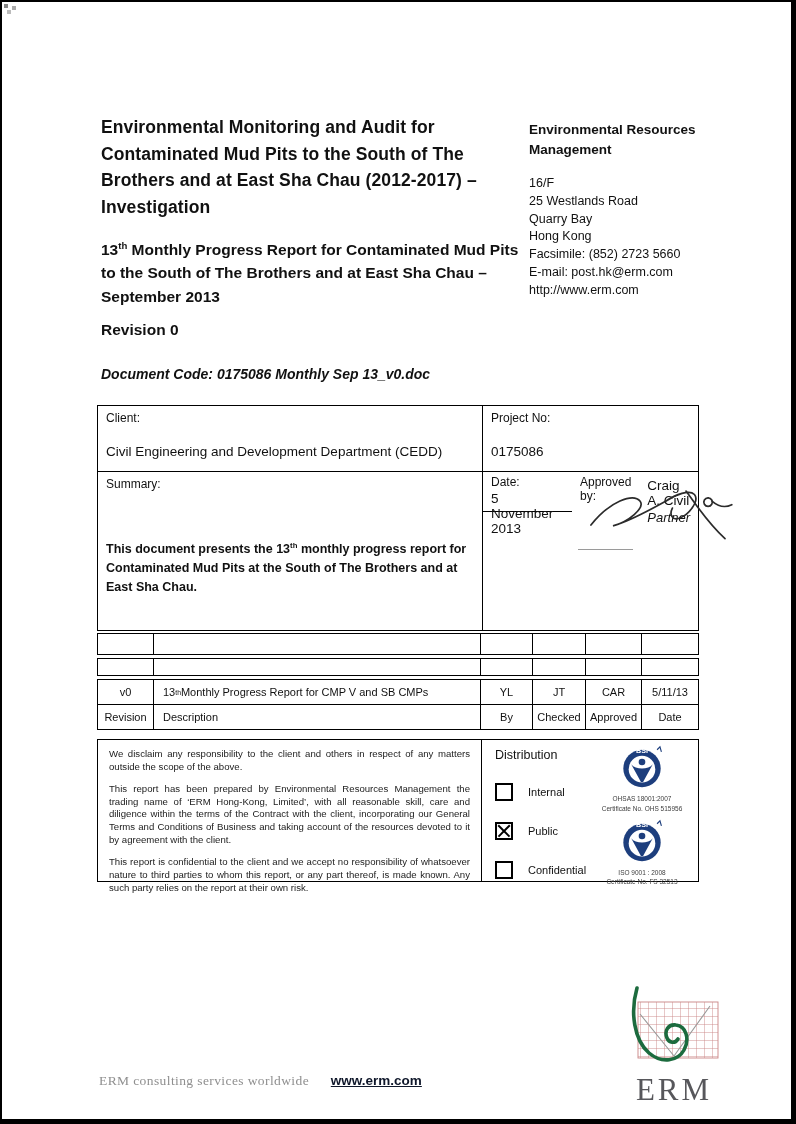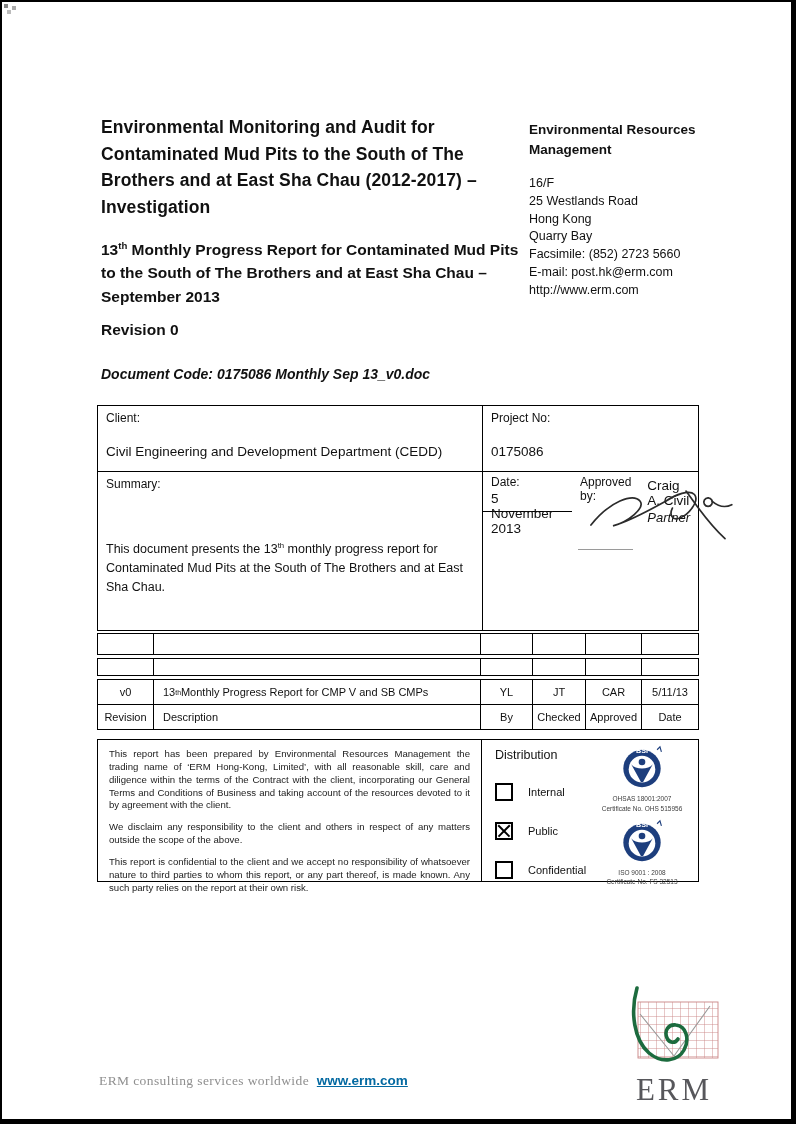--- a/index.html
+++ b/index.html
@@ -25,21 +25,21 @@
   
   .info-table{left:95px;top:403px;width:602px;border:1.5px solid #000;box-sizing:border-box;}
   .it-row1{display:flex;height:65px;}
   .it-row2{display:flex;height:158px;border-top:1.5px solid #000;}
   .cell{box-sizing:border-box;padding:5px 8px;}
   .cell-left{width:385px;border-right:1.5px solid #000;position:relative;}
   .cell-right{flex:1;position:relative;}
   .lbl{font-size:12px;}
   .client-value{position:absolute;left:8px;bottom:12px;font-size:13.5px;}
   .project-value{position:absolute;left:8px;bottom:12px;font-size:13.5px;}
-  .summary-text{position:absolute;left:8px;top:68px;width:368px;font-size:12.5px;line-height:1.5;}
+  .summary-text{position:absolute;left:8px;top:68px;width:368px;font-size:12.5px;line-height:1.5;font-weight:bold;}
   .right-col{display:flex;height:100%;}
   .date-cell{height:40px;border-bottom:1.5px solid #000;box-sizing:border-box;padding:3px 8px;}
   .date-value{font-size:13.5px;margin-top:2px;}
   .approved-cell{height:78px;box-sizing:border-box;padding:3px 8px;position:relative;}
   .sig-line{position:absolute;left:6px;right:6px;bottom:0;border-bottom:1px solid #9a9a9a;}
   .signature{position:absolute;left:12px;top:14px;}
   .name-cell{flex:1;padding:6px 8px;}
   .approver-name{font-size:13.5px;}
   .approver-title{font-size:13px;font-style:italic;margin-top:2px;}
   
@@ -71,43 +71,43 @@
   .checkbox.checked::after{transform:rotate(-45deg);}
   .certs{position:absolute;right:4px;top:4px;width:104px;text-align:center;}
   .cert{margin-bottom:4px;}
   .cert-text{font-size:6.5px;line-height:1.5;color:#3c3c3c;}
   
   .erm-logo{left:612px;top:982px;width:120px;text-align:center;}
   .erm-word{font-family:"Liberation Serif",serif;font-size:31px;color:#57575b;letter-spacing:3px;margin-top:-2px;}
   
   .footer{left:97px;top:1071px;font-size:13.5px;white-space:nowrap;}
   .footer .tagline{font-family:"Liberation Serif",serif;color:#8f8f8f;letter-spacing:0.4px;}
-  .footer .weblink{font-weight:bold;color:#0369a1;text-decoration:underline;margin-left:4px;}
+  .footer .weblink{font-weight:bold;color:#0f172a;text-decoration:underline;margin-left:18px;}
 </style>
 </head>
 <body>
 
 <div class="page">
 
   <div class="abs corner-mark"></div>
 
   <div class="abs doc-title">Environmental Monitoring and Audit for Contaminated Mud Pits to the South of The Brothers and at East Sha Chau (2012-2017) – Investigation</div>
 
   <div class="abs doc-subtitle"><span>13</span><sup>th</sup><span> Monthly Progress Report for Contaminated Mud Pits to the South of The Brothers and at East Sha Chau – September 2013</span></div>
 
   <div class="abs doc-revision">Revision 0</div>
   <div class="abs doc-code">Document Code: 0175086 Monthly Sep 13_v0.doc</div>
 
   <div class="abs company">
     <div class="name">Environmental Resources Management</div>
     <div class="addr">
       <div>16/F</div>
       <div>25 Westlands Road</div>
+      <div>Quarry Bay</div>
       <div>Hong Kong</div>
-      <div>Quarry Bay</div>
       <div>Facsimile: (852) 2723 5660</div>
       <div>E-mail: post.hk@erm.com</div>
       <div>http://www.erm.com</div>
     </div>
   </div>
 
   <div class="abs info-table">
     <div class="it-row1">
       <div class="cell cell-left">
         <div class="lbl">Client:</div>
@@ -186,22 +186,22 @@
       <div class="rc c2">Description</div>
       <div class="rc c3">By</div>
       <div class="rc c4">Checked</div>
       <div class="rc c5">Approved</div>
       <div class="rc c6">Date</div>
     </div>
   </div>
 
   <div class="abs bottom-box">
     <div class="disclaimer">
+      <p>We disclaim any responsibility to the client and others in respect of any matters outside the scope of the above.</p>
       <p>This report has been prepared by Environmental Resources Management the trading name of ‘ERM Hong-Kong, Limited’, with all reasonable skill, care and diligence within the terms of the Contract with the client, incorporating our General Terms and Conditions of Business and taking account of the resources devoted to it by agreement with the client.</p>
-      <p>We disclaim any responsibility to the client and others in respect of any matters outside the scope of the above.</p>
       <p>This report is confidential to the client and we accept no responsibility of whatsoever nature to third parties to whom this report, or any part thereof, is made known. Any such party relies on the report at their own risk.</p>
     </div>
     <div class="dist">
       <div class="dist-label">Distribution</div>
       <div class="dist-item">
         <span class="checkbox"></span>
         <span class="dlabel">Internal</span>
       </div>
       <div class="dist-item">
         <span class="checkbox checked"></span>

